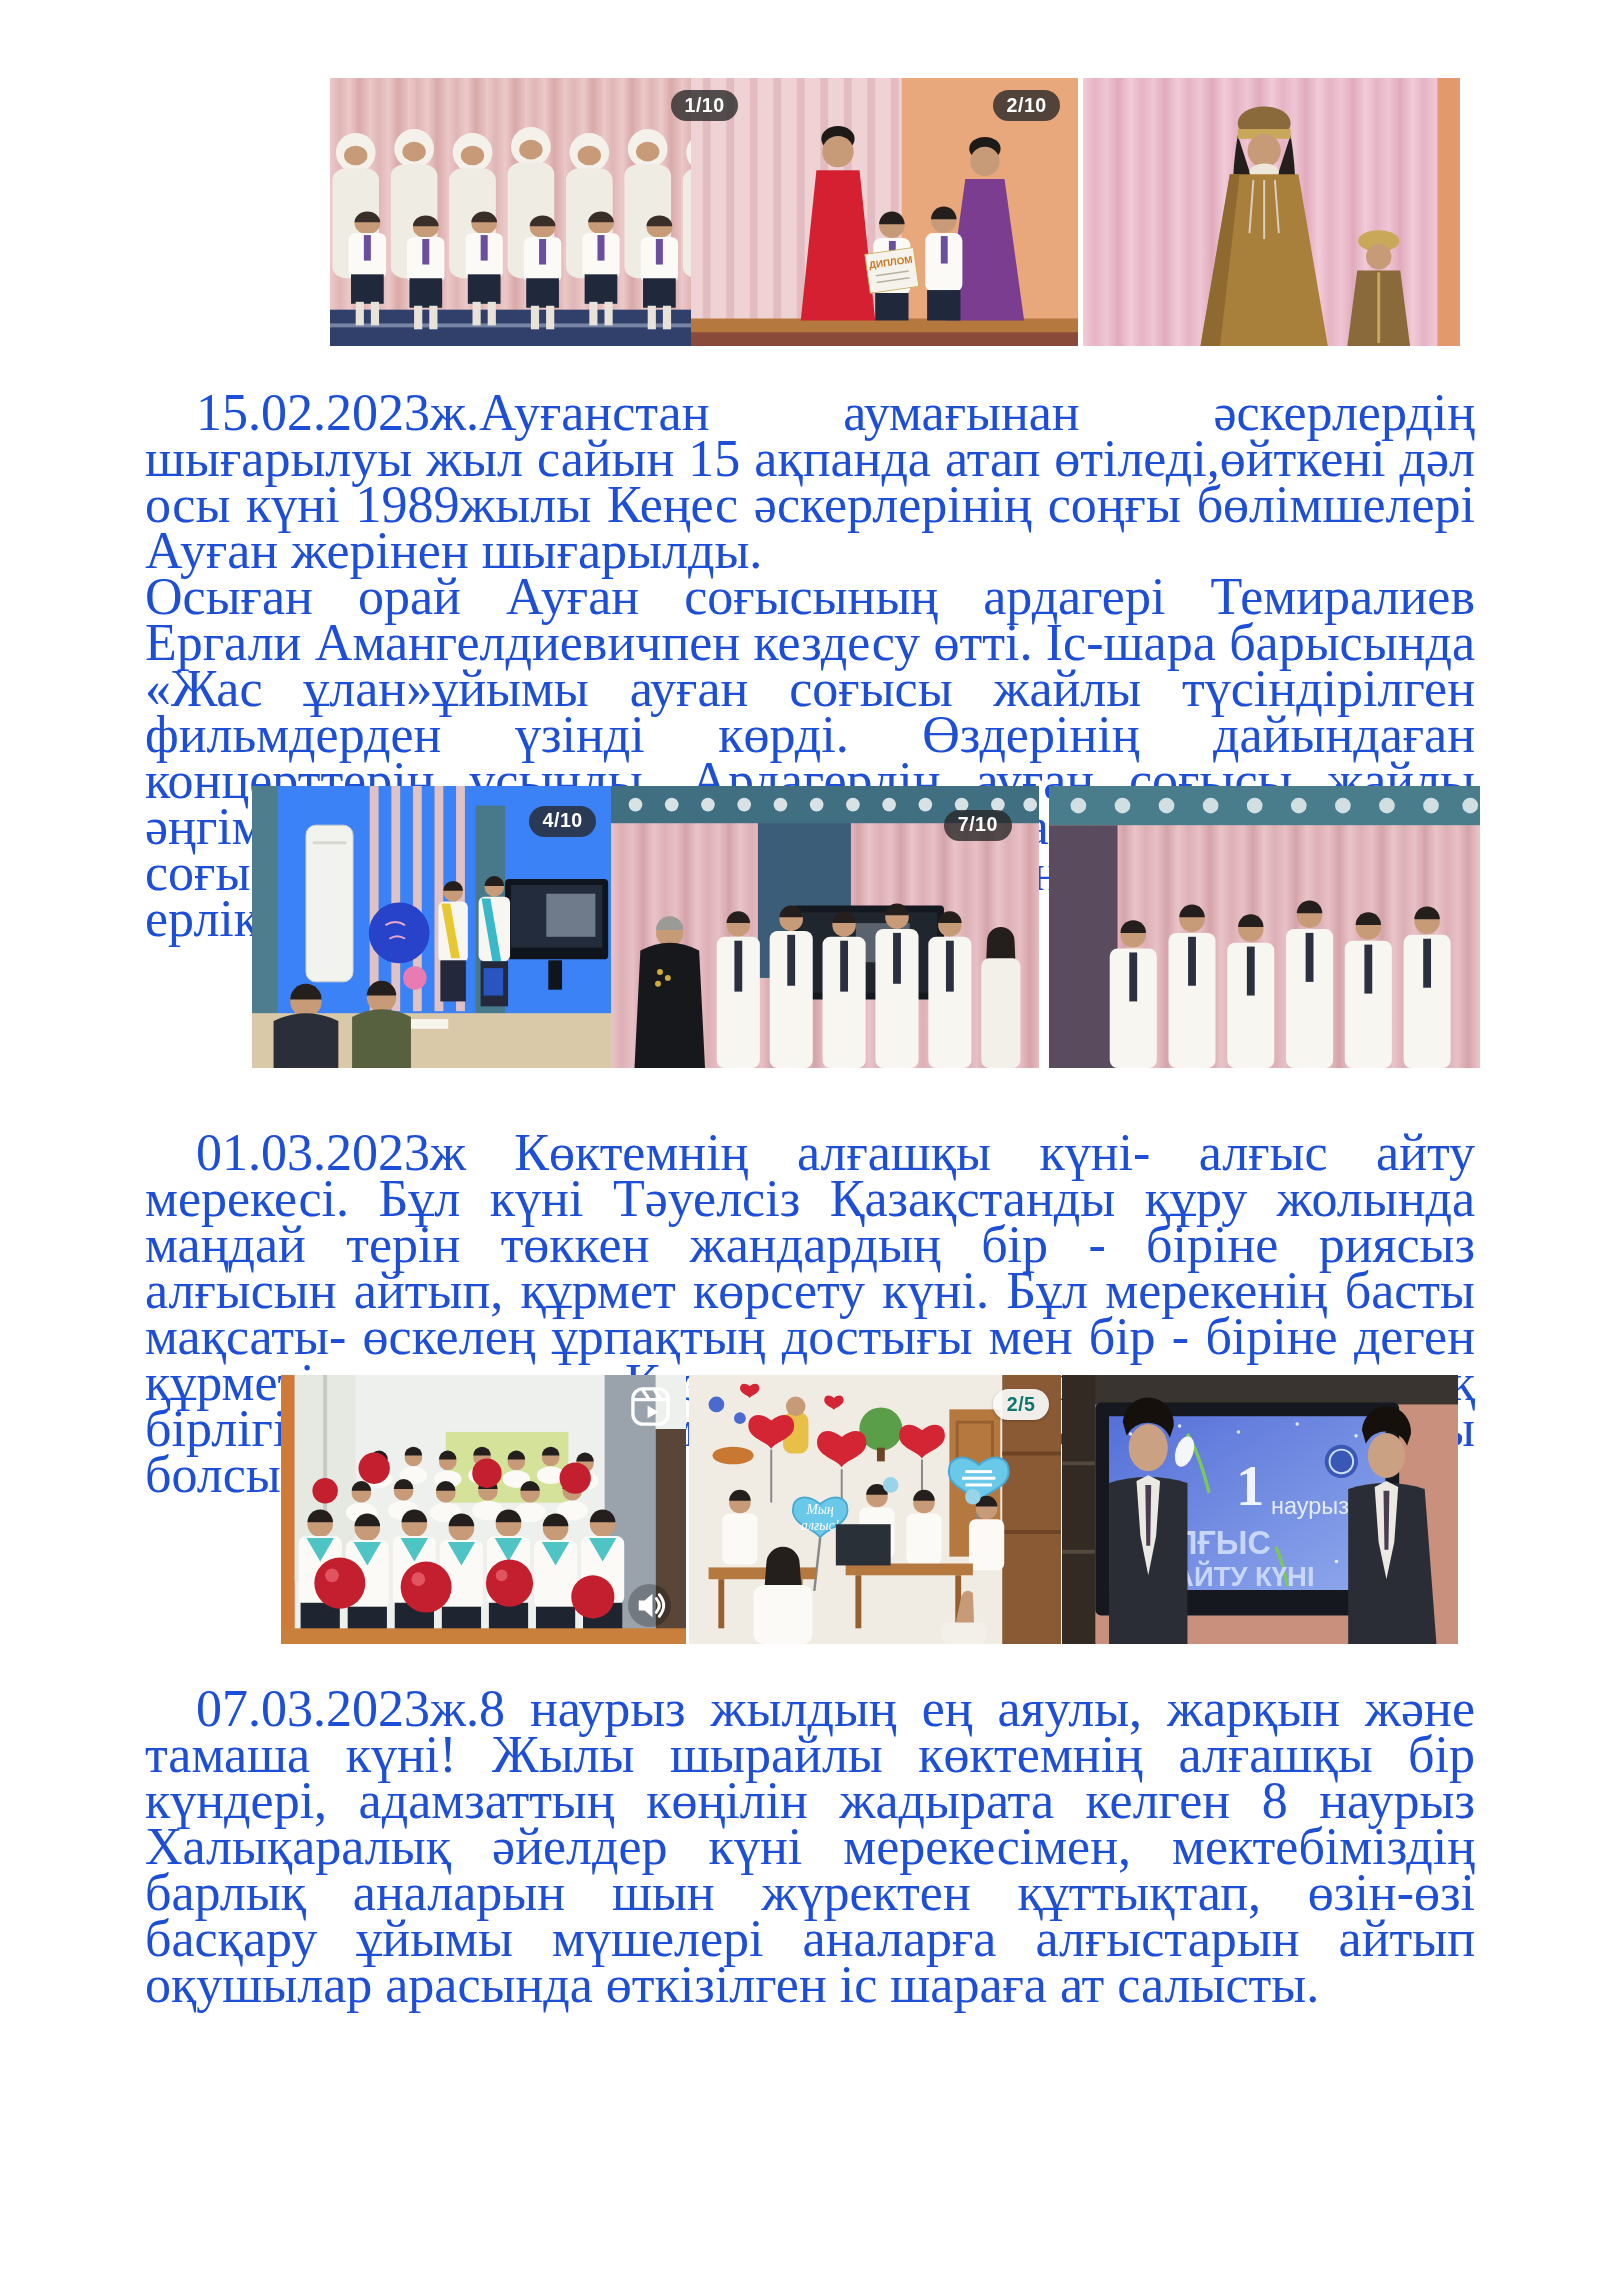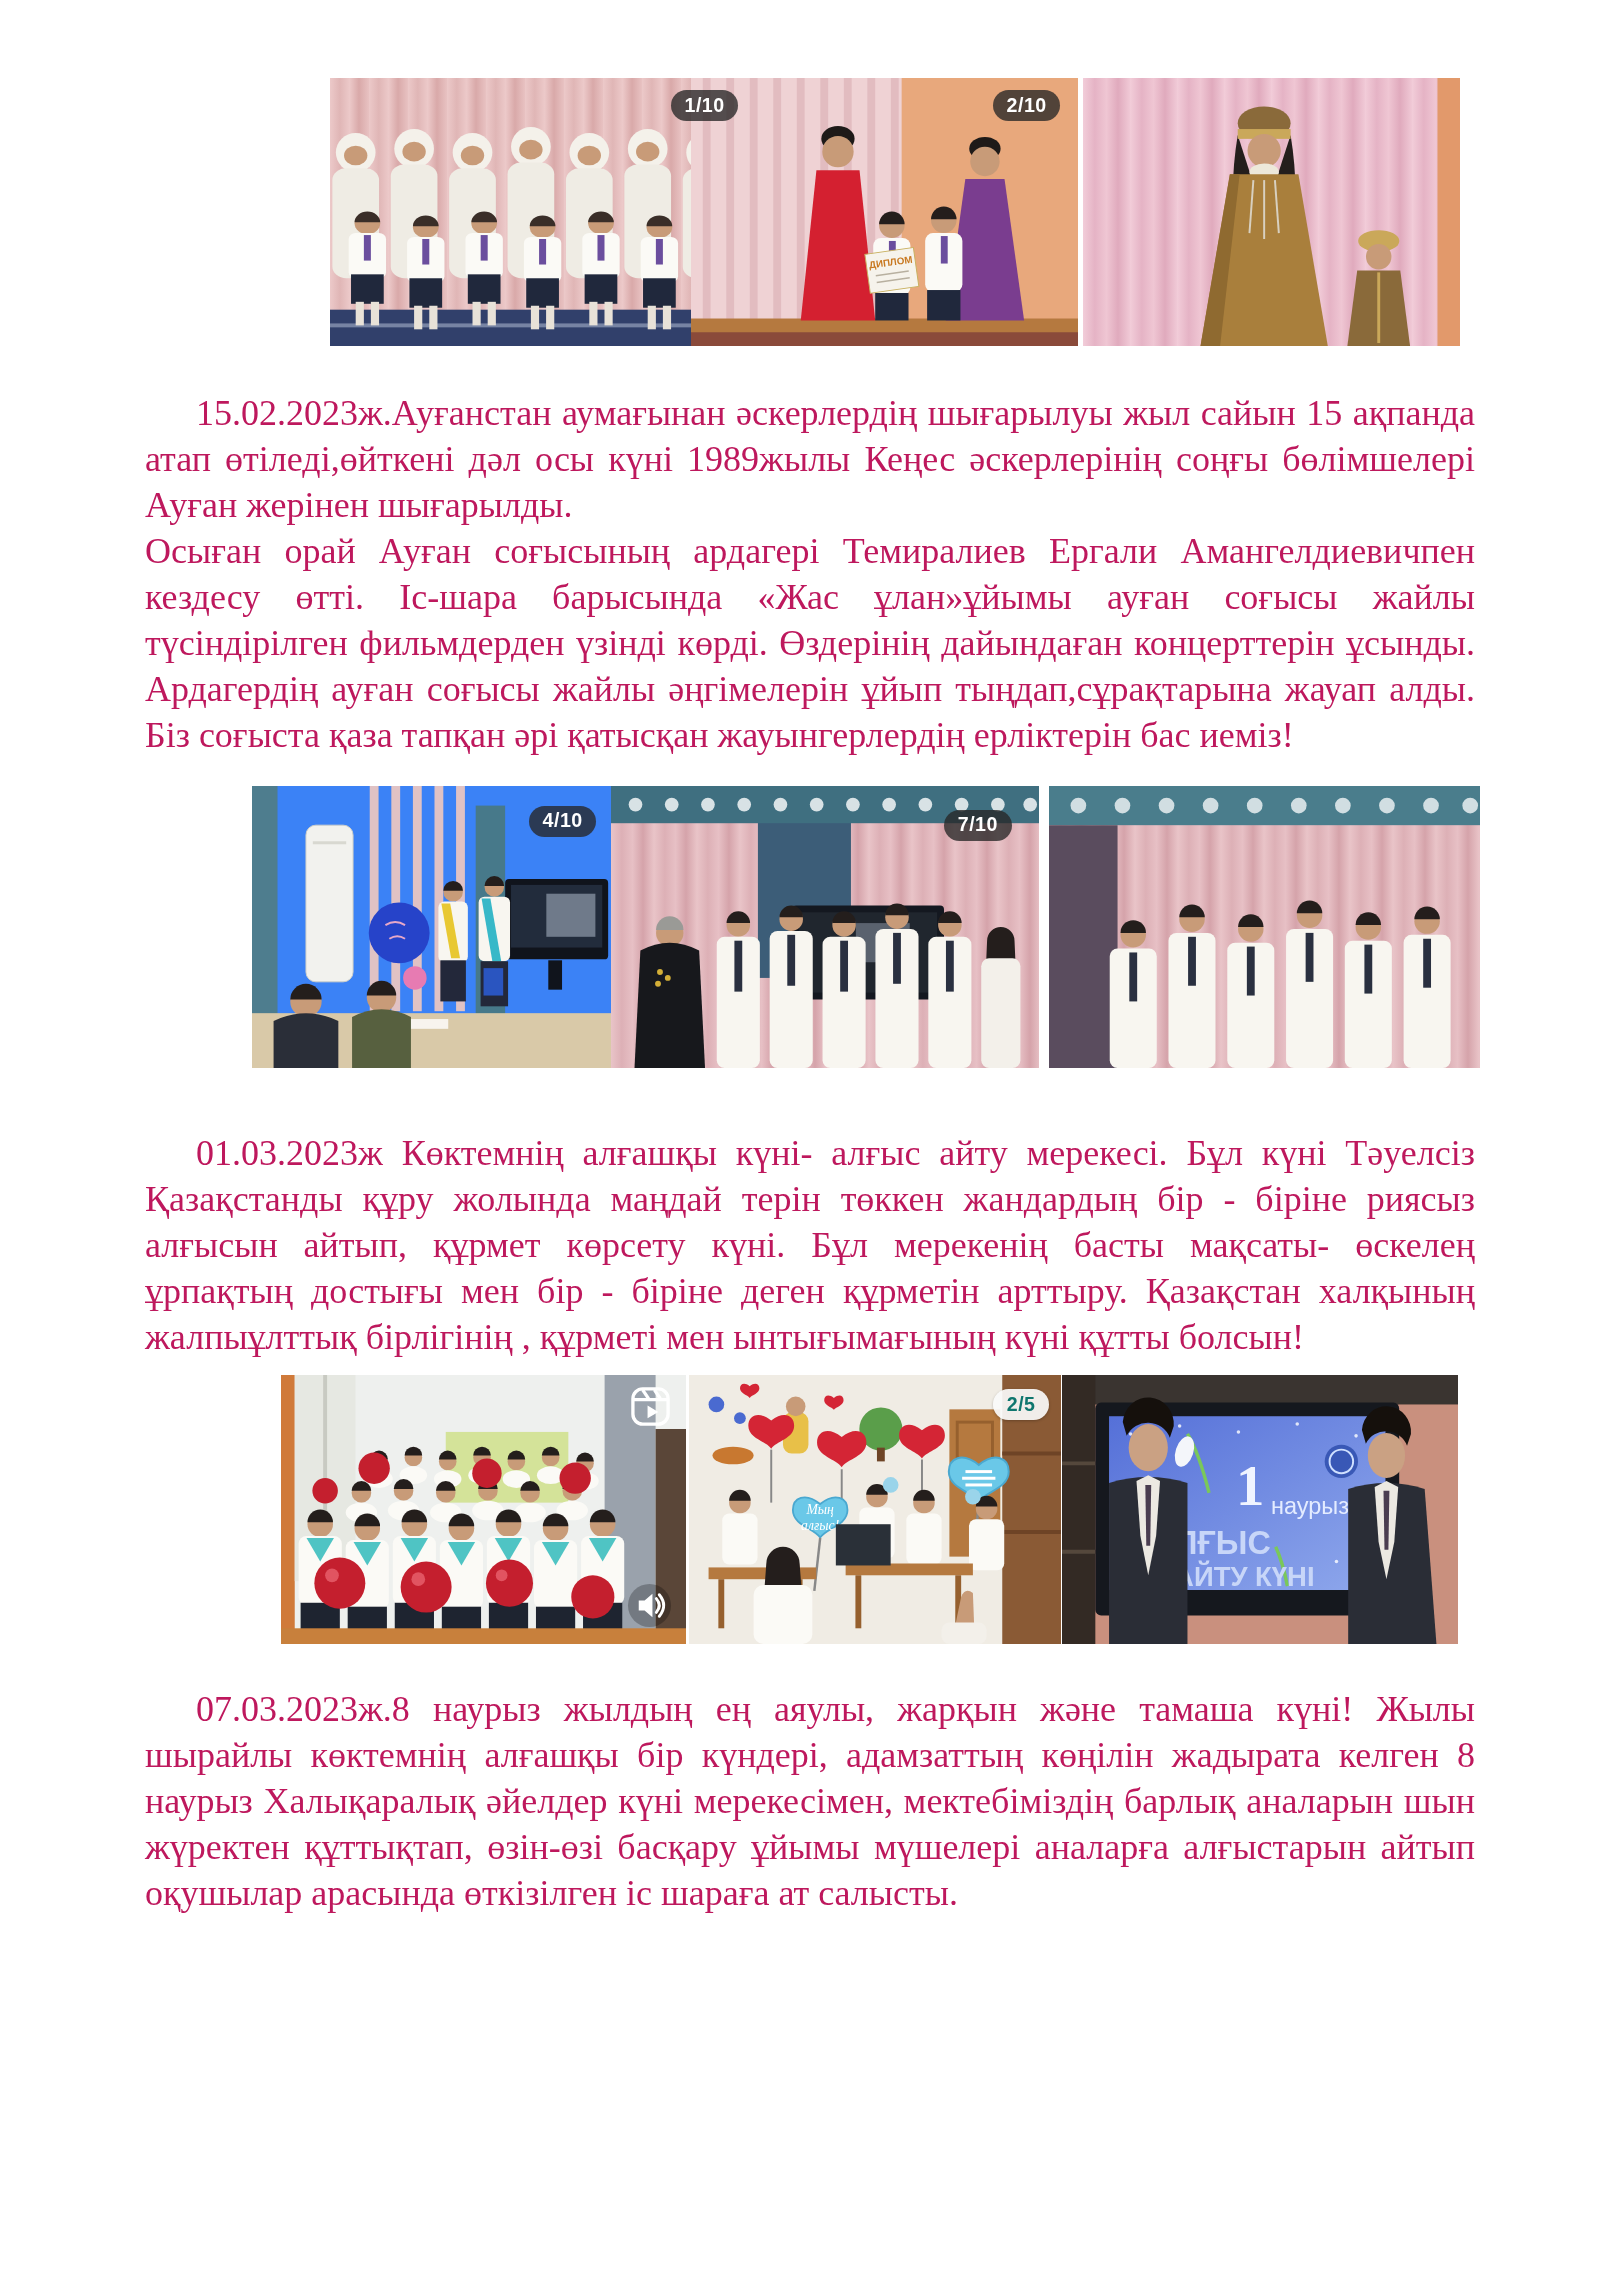--- a/index.html
+++ b/index.html
@@ -1,18 +1,18 @@
 <!DOCTYPE html>
 <html><head>
 <meta charset="utf-8">
 <style>
   html,body{margin:0;padding:0;}
   body{width:1621px;height:2293px;position:relative;background:#ffffff;overflow:hidden;}
-  .para{font-family:"Liberation Serif","DejaVu Serif",serif;font-size:36px;line-height:46px;
-        text-align:justify;color:#be185d;margin:0;}
+  .para{font-family:"Liberation Serif","DejaVu Serif",serif;font-size:52px;line-height:46px;
+        text-align:justify;color:#1d4ed8;margin:0;}
   .para.indent{text-indent:51px;}
   .textblock{position:absolute;left:145px;width:1330px;}
   .photo{position:absolute;overflow:hidden;background:#ddd;}
   .photo svg{position:absolute;left:0;top:0;width:100%;height:100%;}
   .curtain-pink1{background:repeating-linear-gradient(90deg,#ecc9c9 0px,#e0b6b6 9.8px,#ecc9c9 19.6px,#d9a9a9 29px,#e8c2c2 39px);}
   .curtain-pink2{background:repeating-linear-gradient(90deg,#f2cdd9 0px,#e5b3c5 11.8px,#efc6d3 23.5px,#e0aabd 35px,#f0c9d6 47px);}
   .curtain-pink3{background:repeating-linear-gradient(90deg,#e9c4c8 0px,#ddb0b6 10.8px,#e7c0c5 21.6px,#d5a3aa 32px,#e9c4c8 43px);}
   .room4{background:#3b82f6;}
   .room7{background:#eef0ee;}
   .room8{background:#f0ece4;}

